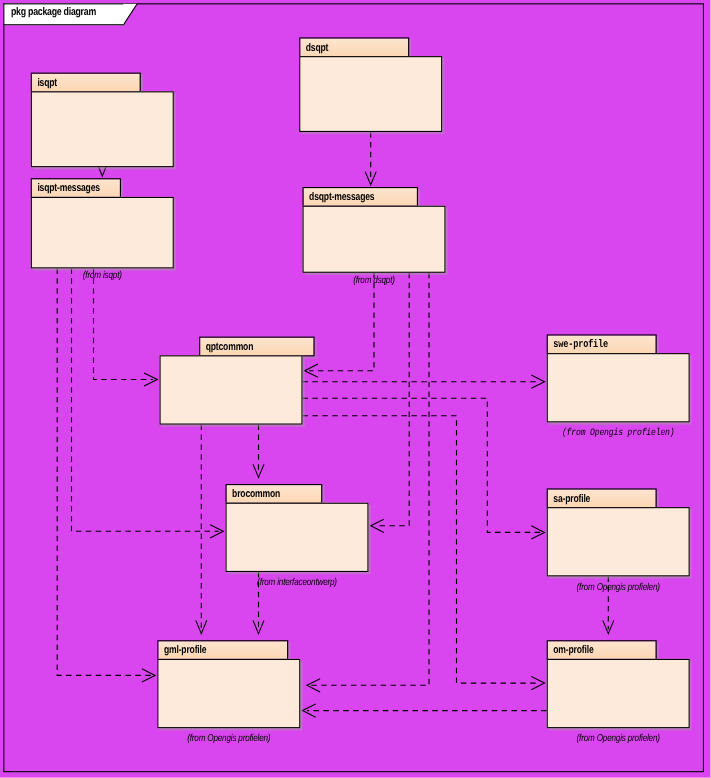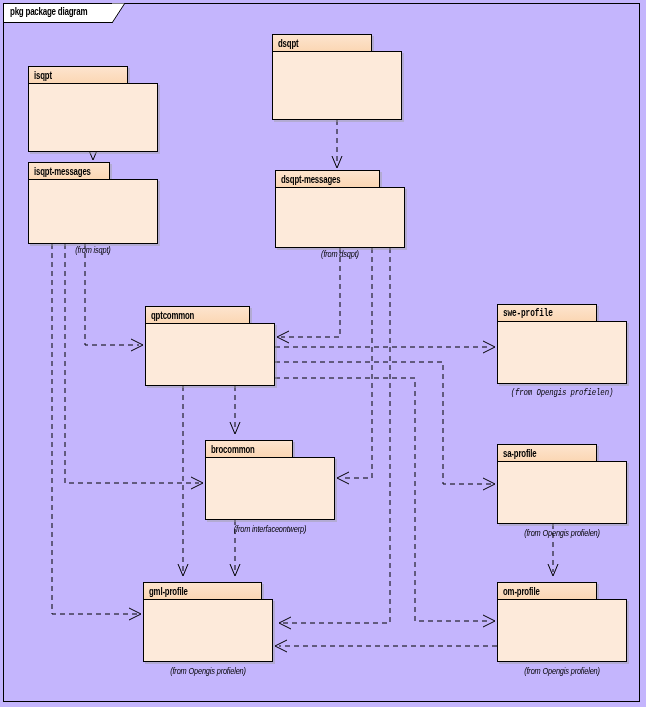--- a/index.html
+++ b/index.html
@@ -5,21 +5,21 @@
   html, body {
     margin: 0;
     padding: 0;
     background: #ffffff;
     font-family: "Liberation Sans", sans-serif;
   }
   #canvas {
     position: relative;
     width: 646px;
     height: 707px;
-    background: #c4b5fd;
+    background: #d946ef;
     overflow: hidden;
   }
   
   #frame {
     position: absolute;
     left: 3px;
     top: 3px;
     width: 637px;
     height: 699px;
     border: 1px solid #000000;
@@ -234,21 +234,21 @@
 
   <div class="pkg" style="left:275px; top:170px; width:130px; height:78px;">
     <div class="pkg-tab" style="width:105px;">
       <span class="pkg-tab-label">dsqpt-messages</span>
     </div>
     <div class="pkg-body" style="width:130px; height:61px;"></div>
     <div class="pkg-sub" style="left:0; top:79px; width:130px;">(from dsqpt)</div>
   </div>
 
   <div class="pkg" style="left:145px; top:306px; width:130px; height:80px;">
-    <div class="pkg-tab" style="width:105px;">
+    <div class="pkg-tab" style="width:105px;margin-left:36px;">
       <span class="pkg-tab-label">qptcommon</span>
     </div>
     <div class="pkg-body" style="width:130px; height:63px;"></div>
   </div>
 
   <div class="pkg" style="left:497px; top:304px; width:130px; height:80px;font-family:Liberation Mono, monospace;">
     <div class="pkg-tab" style="width:100px;">
       <span class="pkg-tab-label">swe-profile</span>
     </div>
     <div class="pkg-body" style="width:130px; height:63px;"></div>

